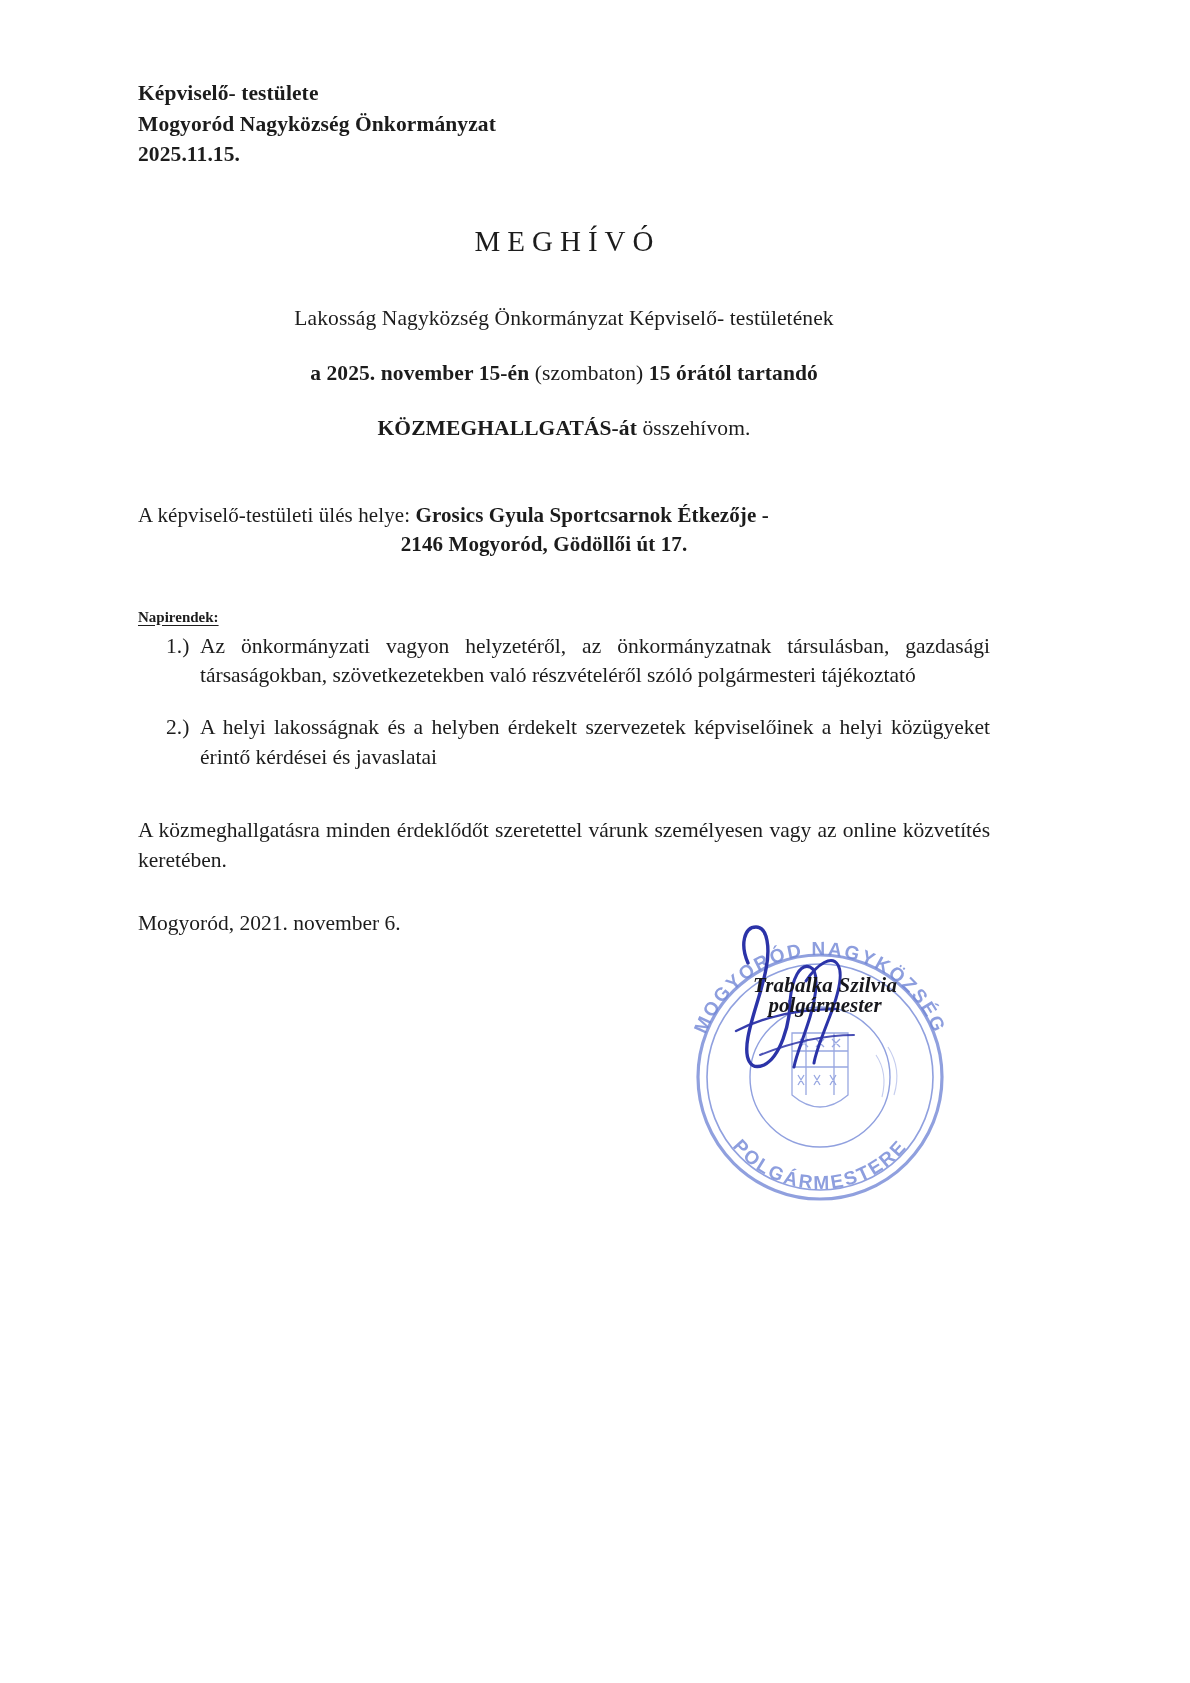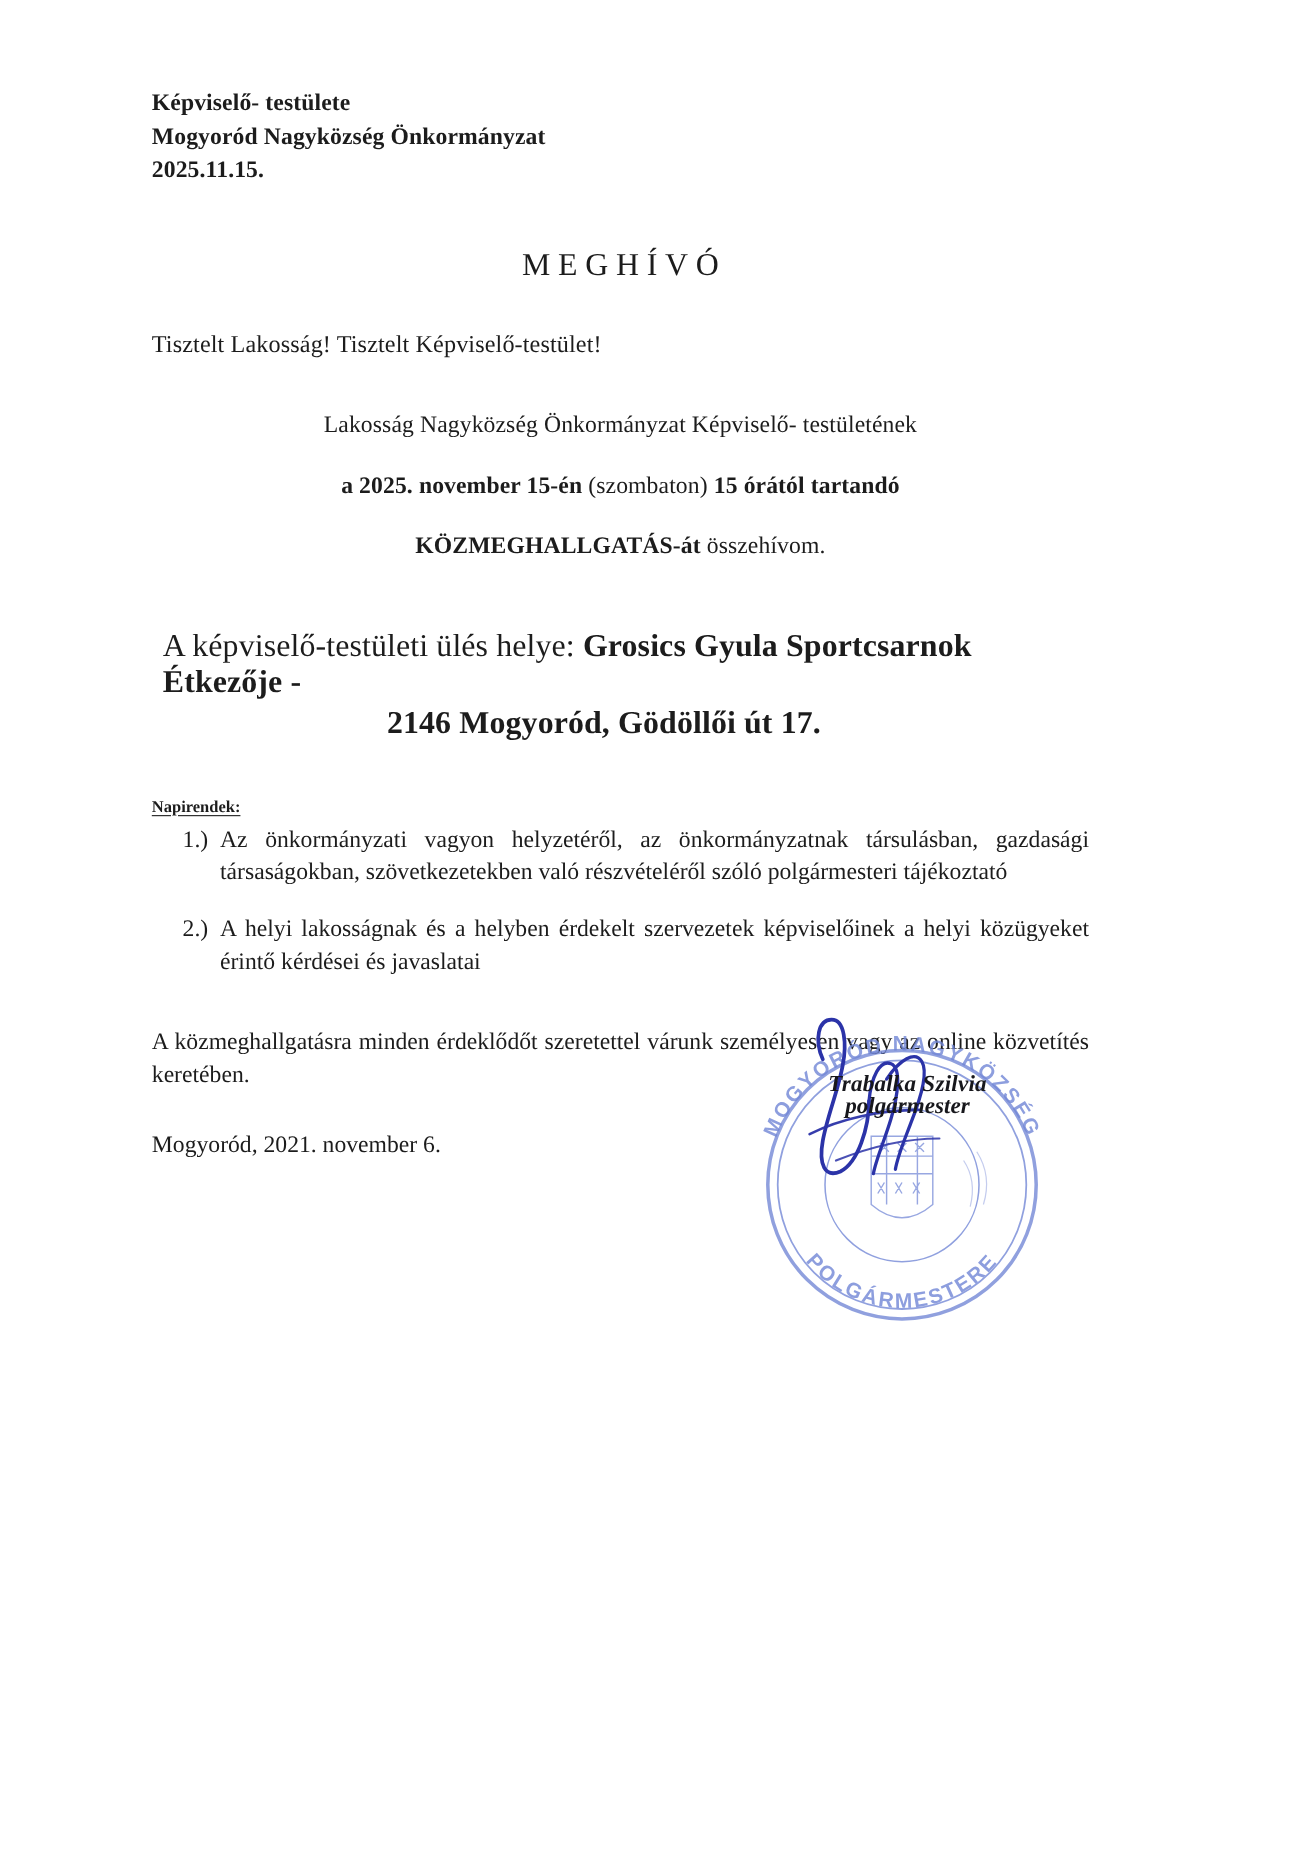--- a/index.html
+++ b/index.html
@@ -55,24 +55,23 @@
     font-size: 21.5px;
     letter-spacing: 0.1px;
   }
   .intro .l1 { margin-top: 48px; }
   .intro .l2 { margin-top: 30px; }
   .intro .l3 { margin-top: 30px; }
   .b { font-weight: bold; }
 
   
   .venue {
-    font-size: 29px;
+    font-size: 21px;
     margin-top: 62px;
     letter-spacing: 0.1px;
-    margin-left: 10px;
   }
   .venue .vline1 { text-align: left; }
   .venue .vline2 {
     text-align: center;
     font-weight: bold;
     margin-top: 4px;
     padding-right: 40px;
   }
 
   
@@ -161,21 +160,20 @@
   <div class="content">
 
     <div class="letterhead">
       <div>Képviselő- testülete</div>
       <div>Mogyoród Nagyközség Önkormányzat</div>
       <div>2025.11.15.</div>
     </div>
 
     <div class="doc-title">MEGHÍVÓ</div>
 
-    <div class="salutation">Tisztelt Lakosság! Tisztelt Képviselő-testület!</div>
 
     <div class="intro">
       <div class="l1">Lakosság Nagyközség Önkormányzat Képviselő- testületének</div>
       <div class="l2">
         <span class="b">a 2025. november 15-én</span>
         <span>(szombaton)</span>
         <span class="b">15 órától tartandó</span>
       </div>
       <div class="l3">
         <span class="b">KÖZMEGHALLGATÁS-át</span>

